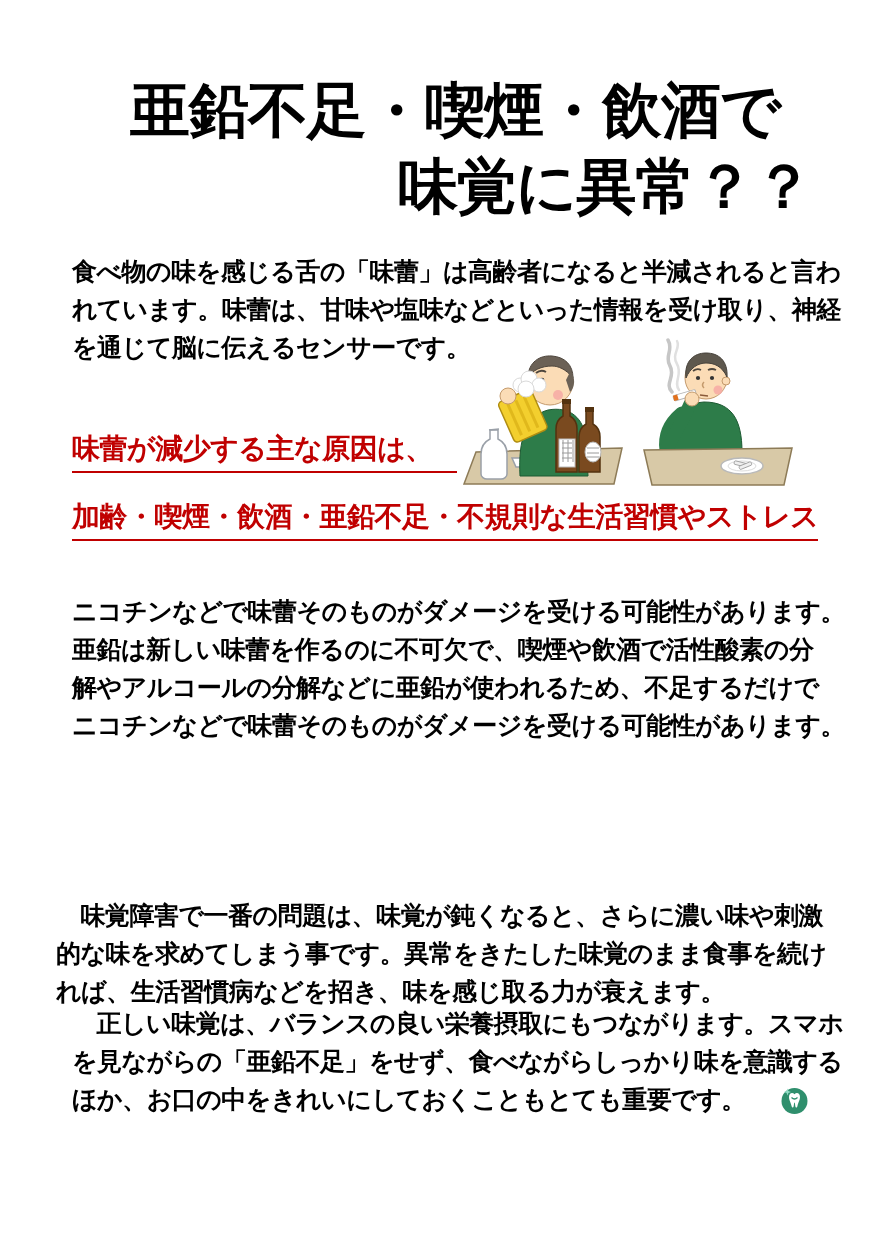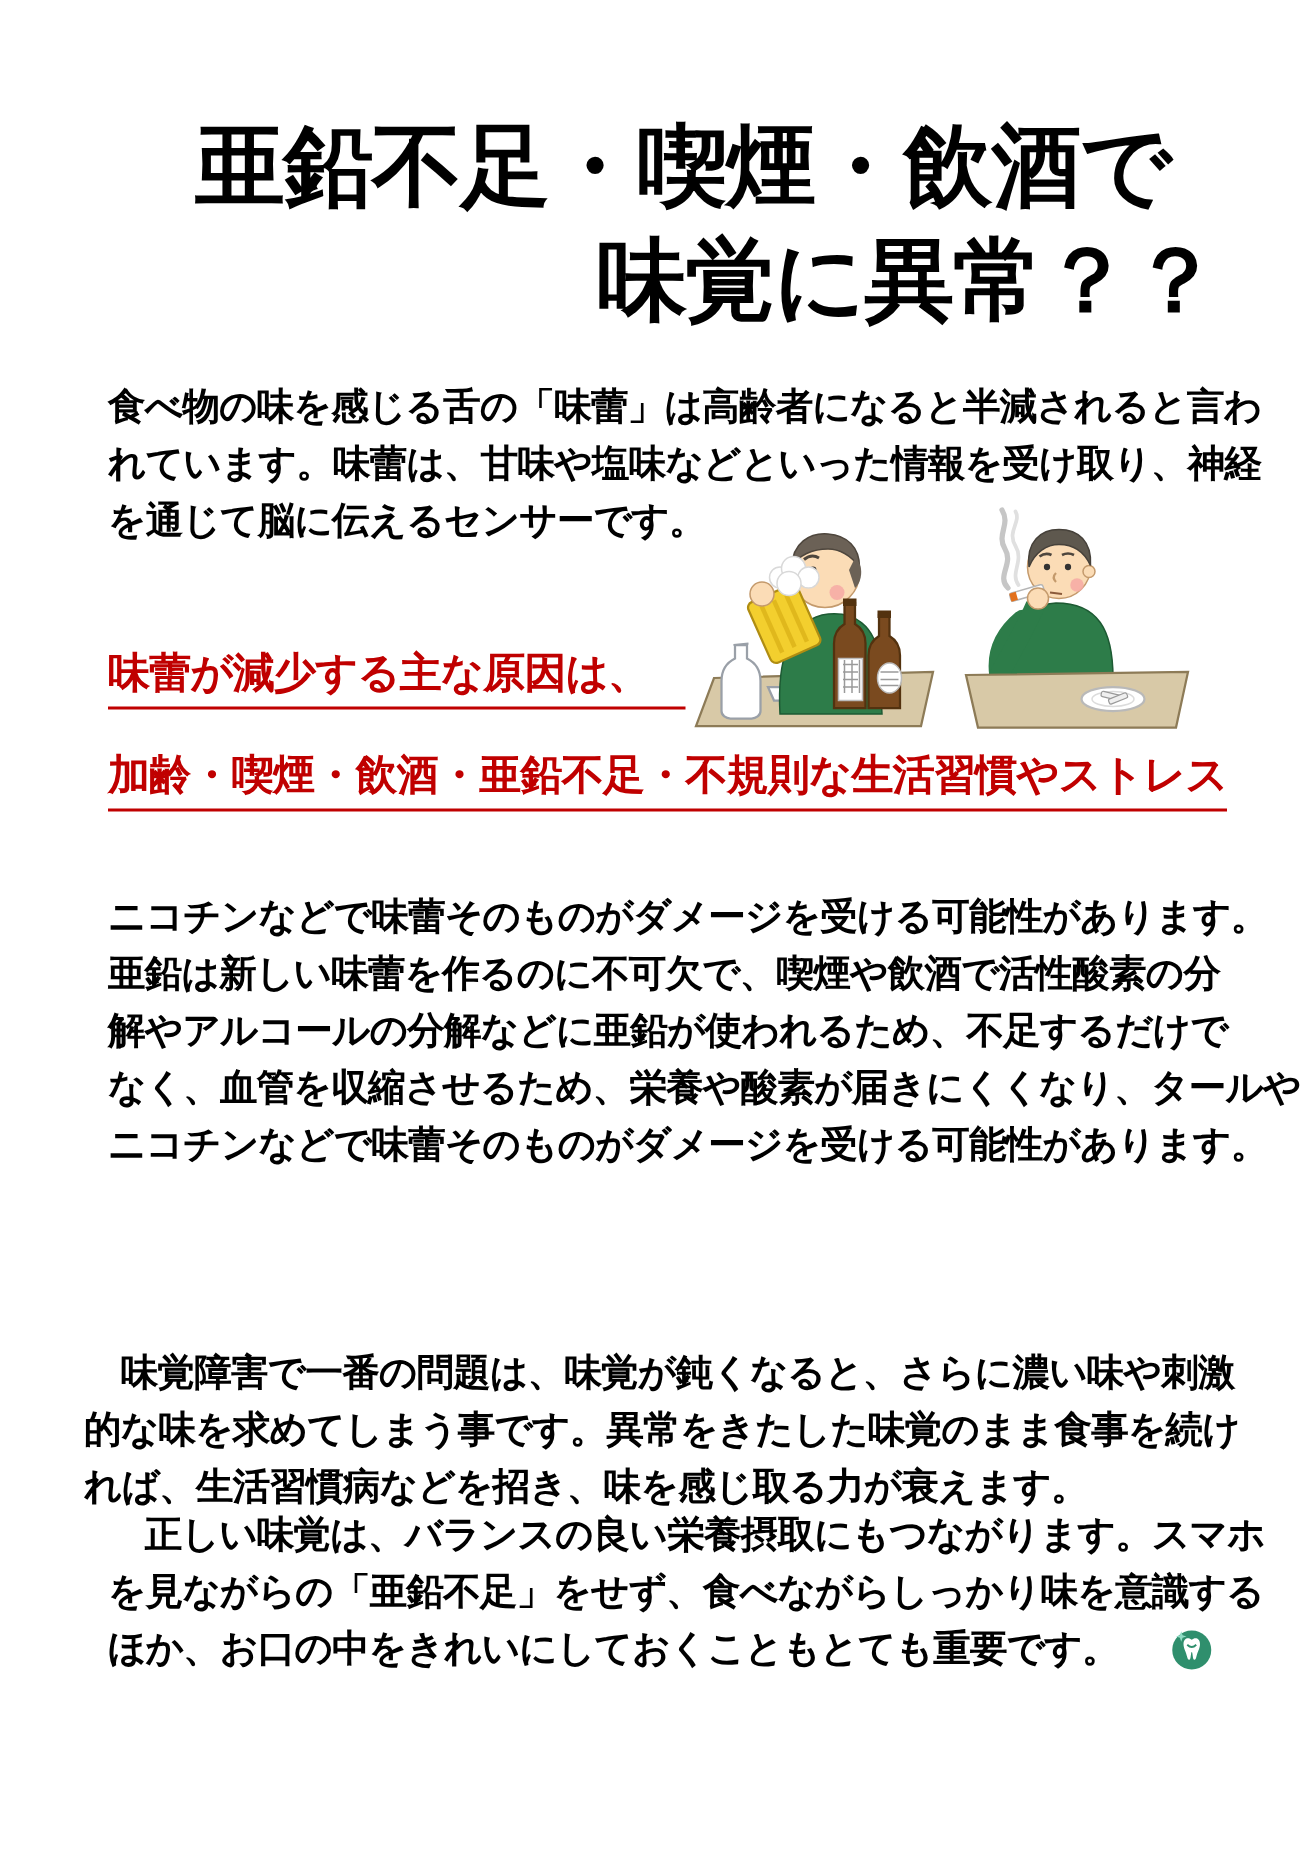--- a/index.html
+++ b/index.html
@@ -164,21 +164,20 @@
     <span class="red-heading red-lead">味蕾が減少する主な原因は、</span>
   </div>
   <div class="abs" style="left:72px;top:498px;">
     <span class="red-heading red-list">加齢・喫煙・飲酒・亜鉛不足・不規則な生活習慣やストレス</span>
   </div>
 
   <div class="abs" style="left:72px;top:592px;">
     <div class="body-line">ニコチンなどで味蕾そのものがダメージを受ける可能性があります。</div>
     <div class="body-line">亜鉛は新しい味蕾を作るのに不可欠で、喫煙や飲酒で活性酸素の分</div>
     <div class="body-line">解やアルコールの分解などに亜鉛が使われるため、不足するだけで</div>
-    <div class="body-line">なく、血管を収縮させるため、栄養や酸素が届きにくくなり、タールや</div>
     <div class="body-line">ニコチンなどで味蕾そのものがダメージを受ける可能性があります。</div>
   </div>
 
   <div class="abs" style="left:56px;top:884px;margin-top:12px;">
     <div class="body-line">　味覚障害で一番の問題は、味覚が鈍くなると、さらに濃い味や刺激</div>
     <div class="body-line">的な味を求めてしまう事です。異常をきたした味覚のまま食事を続け</div>
     <div class="body-line">れば、生活習慣病などを招き、味を感じ取る力が衰えます。</div>
   </div>
 
   <div class="abs" style="left:72px;top:1004px;">

